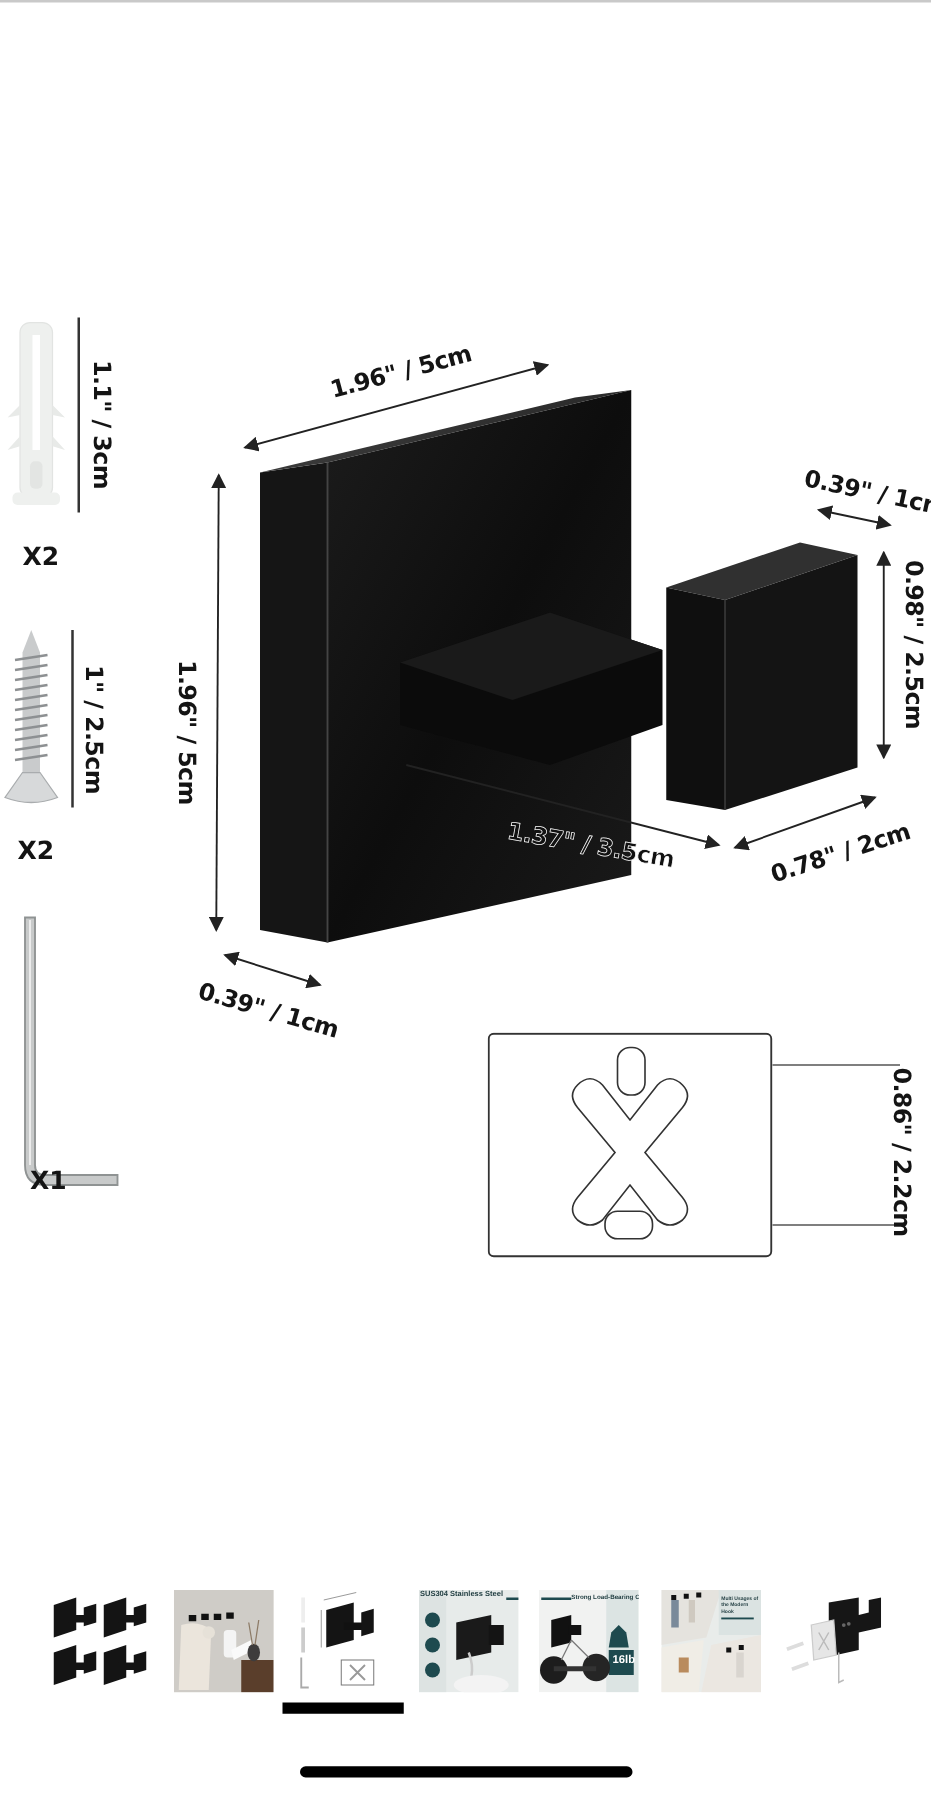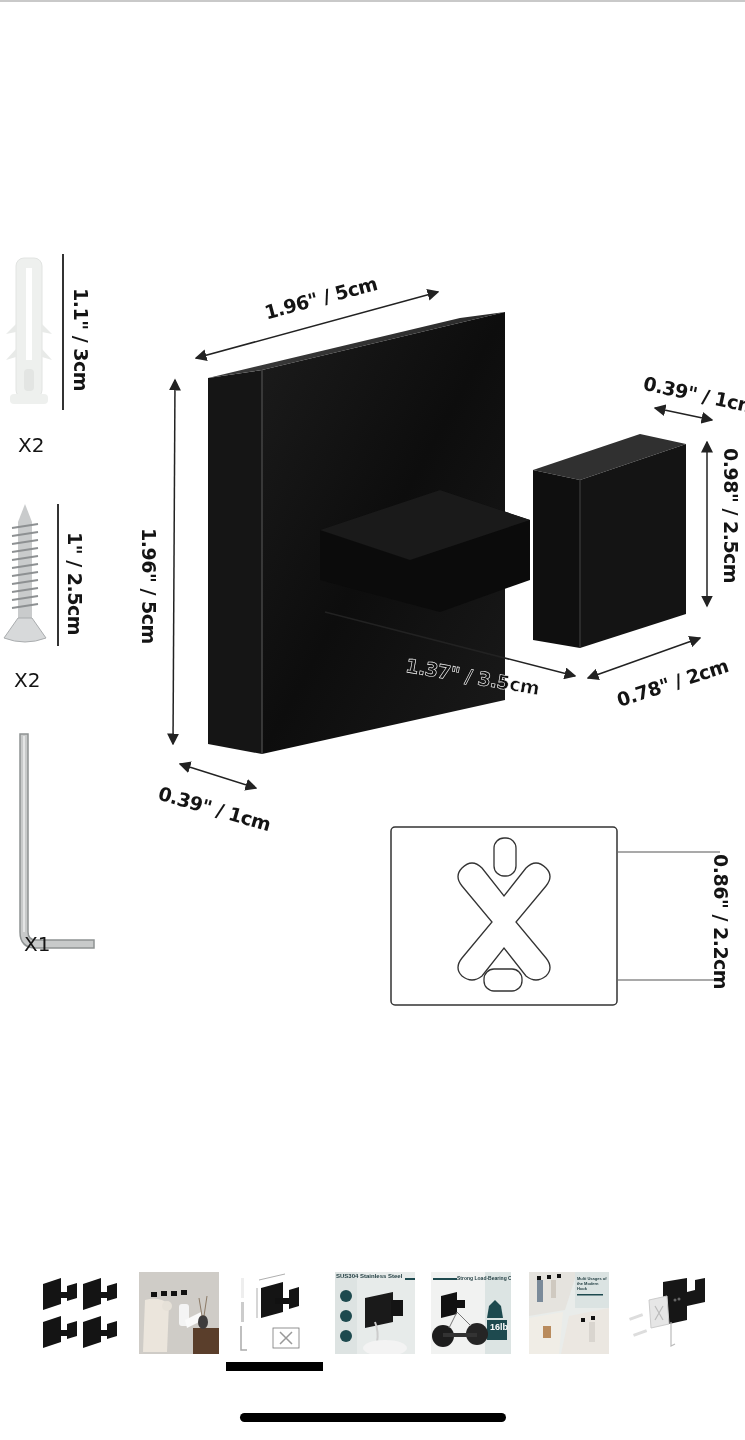--- a/index.html
+++ b/index.html
@@ -9,21 +9,21 @@
     font-family:"Liberation Sans", sans-serif;
     color:#111;
   }
   .topline { position:absolute; left:0; top:0; width:745px; height:2px; background:#c9c9c9; }
   .abs { position:absolute; }
   .dim {
     position:absolute; font-family:"DejaVu Sans", sans-serif; font-weight:bold;
     font-size:19px; color:#141414; white-space:nowrap; transform-origin:left top;
     letter-spacing:-0.5px;
   }
-  .qty { position:absolute; font-family:"DejaVu Sans", sans-serif; font-weight:normal; font-size:20px; color:#141414; }
+  .qty { position:absolute; font-family:"DejaVu Sans", sans-serif; font-weight:bold; font-size:20px; color:#141414; }
   svg { display:block; }
   .thumbs { position:absolute; left:1px; top:1272px; width:745px; height:84px; }
   .thumb { position:absolute; top:0; width:80px; height:82px; overflow:hidden; background:#fff; }
   .thumb-indicator { position:absolute; left:226px; top:1362px; width:97px; height:9px; background:#000; }
   .home-indicator { position:absolute; left:240px; top:1413px; width:266px; height:9px; border-radius:5px; background:#000; }
   .tlabel { position:absolute; font-size:6px; font-weight:bold; color:#1e3b3f; white-space:nowrap; }
 </style>
 </head>
 <body>
 

